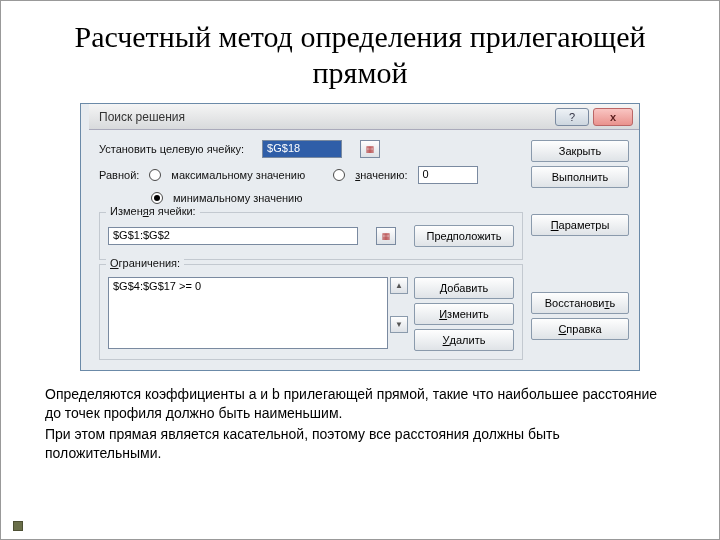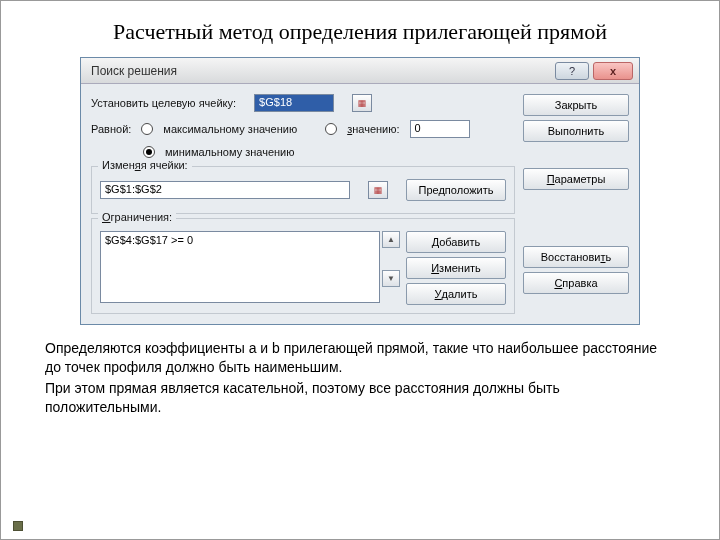--- a/index.html
+++ b/index.html
@@ -10,32 +10,33 @@
     height: 540px;
     background: #ffffff;
     font-family: "Segoe UI", Tahoma, sans-serif;
     font-size: 11px;
     color: #000;
     position: relative;
     border: 1px solid #999;
   }
   .slide-title {
     font-family: "Times New Roman", serif;
-    font-size: 22px;
+    font-size: 30px;
     text-align: center;
     margin: 18px 40px 12px 40px;
     color: #000;
     line-height: 1.2;
   }
   .dialog {
     width: 560px;
     margin: 0 auto;
     background: #e8ecf0;
     border: 1px solid #6b8aa8;
     position: relative;
+    padding-left: 8px;
   }
   .titlebar {
     height: 26px;
     background: linear-gradient(#f5f5f5, #d8dadc);
     border-bottom: 1px solid #aab;
     display: flex;
     align-items: center;
     padding: 0 6px 0 10px;
     position: relative;
   }

